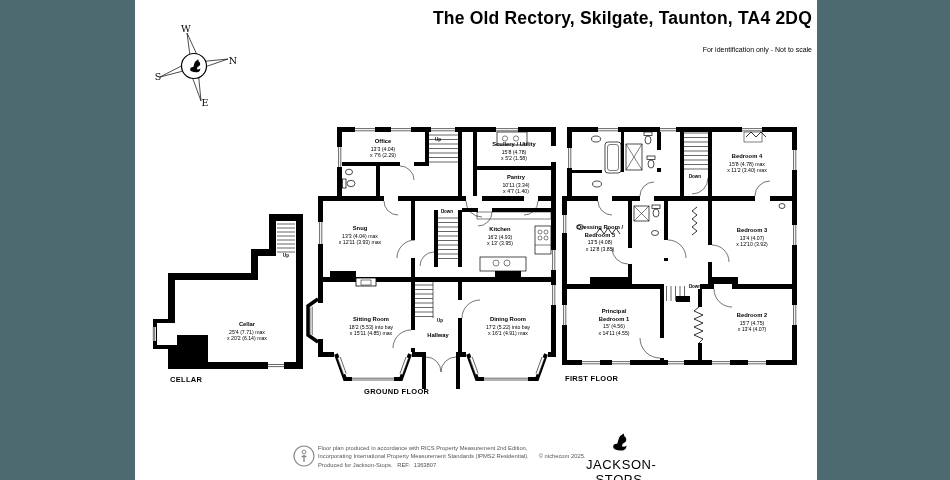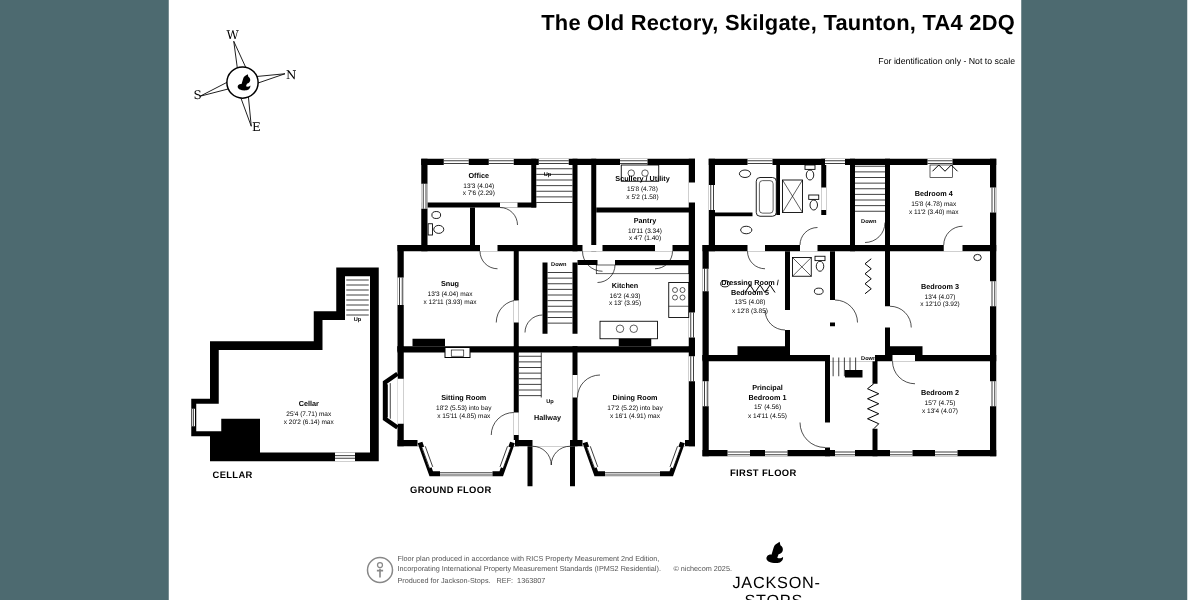--- a/index.html
+++ b/index.html
@@ -488,22 +488,22 @@
   </div>
 
   <div class="stair-label" style="left:286px;top:253px;">Up</div>
   <div class="stair-label" style="left:438px;top:137px;">Up</div>
   <div class="stair-label" style="left:447px;top:209px;">Down</div>
   <div class="stair-label" style="left:440px;top:318px;">Up</div>
   <div class="stair-label" style="left:695px;top:174px;">Down</div>
   <div class="stair-label" style="left:695px;top:284px;">Down</div>
 
   <div class="floor-label" style="left:170px;top:375px;">CELLAR</div>
-  <div class="floor-label" style="left:328px;top:387px;">GROUND FLOOR</div>
-  <div class="floor-label" style="left:584px;top:374px;">FIRST FLOOR</div>
+  <div class="floor-label" style="left:364px;top:387px;">GROUND FLOOR</div>
+  <div class="floor-label" style="left:565px;top:374px;">FIRST FLOOR</div>
 
   <svg width="26" height="26" style="left:291px;top:443px;">
     <circle cx="13" cy="13" r="10" fill="none" stroke="#888" stroke-width="1.2"></circle>
     <circle cx="13" cy="9" r="2" fill="none" stroke="#888" stroke-width="1"></circle>
     <path d="M13,12 L13,19 M10.5,13.5 L15.5,13.5" fill="none" stroke="#888" stroke-width="1.3"></path>
   </svg>
   <div class="footer">
     <span class="row">Floor plan produced in accordance with RICS Property Measurement 2nd Edition,</span>
     <span class="row"><span>Incorporating International Property Measurement Standards (IPMS2 Residential).</span><span class="cpy">© nichecom 2025.</span></span>
     <span class="row">Produced for Jackson-Stops.   REF:  1363807</span>

